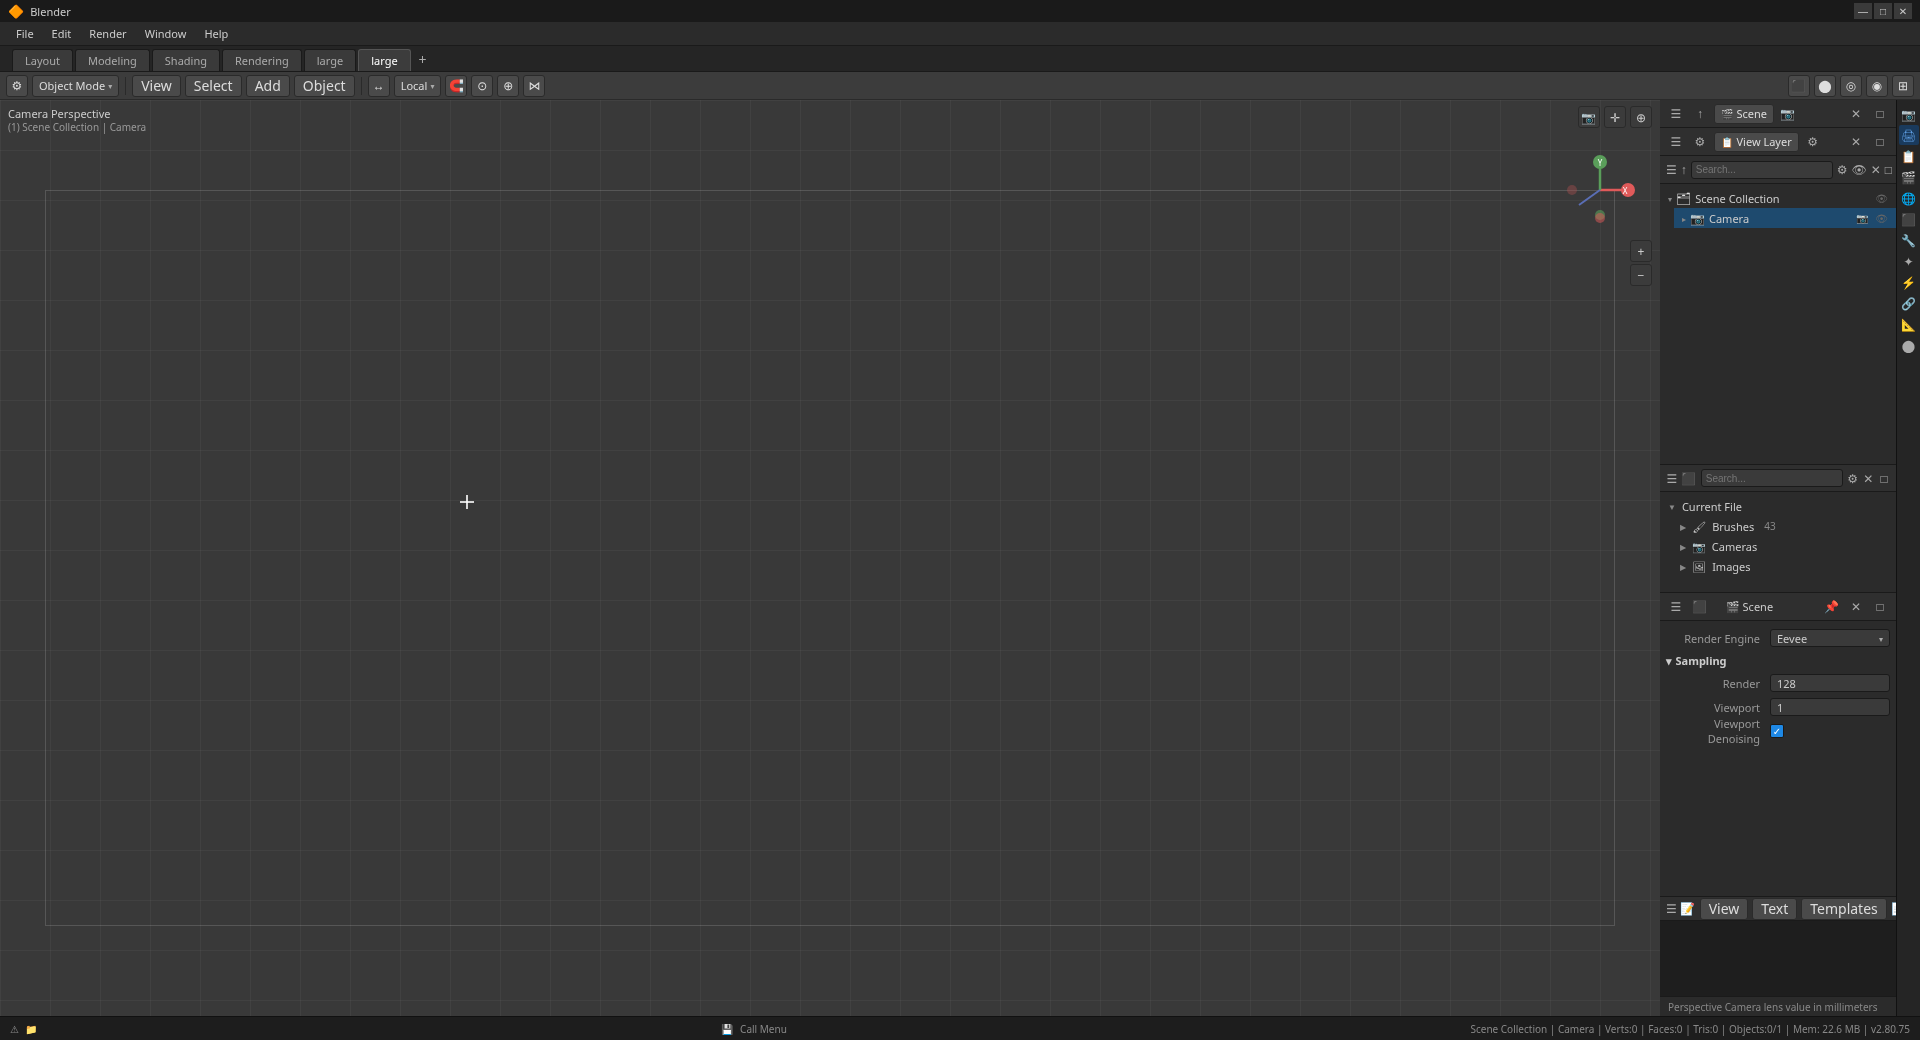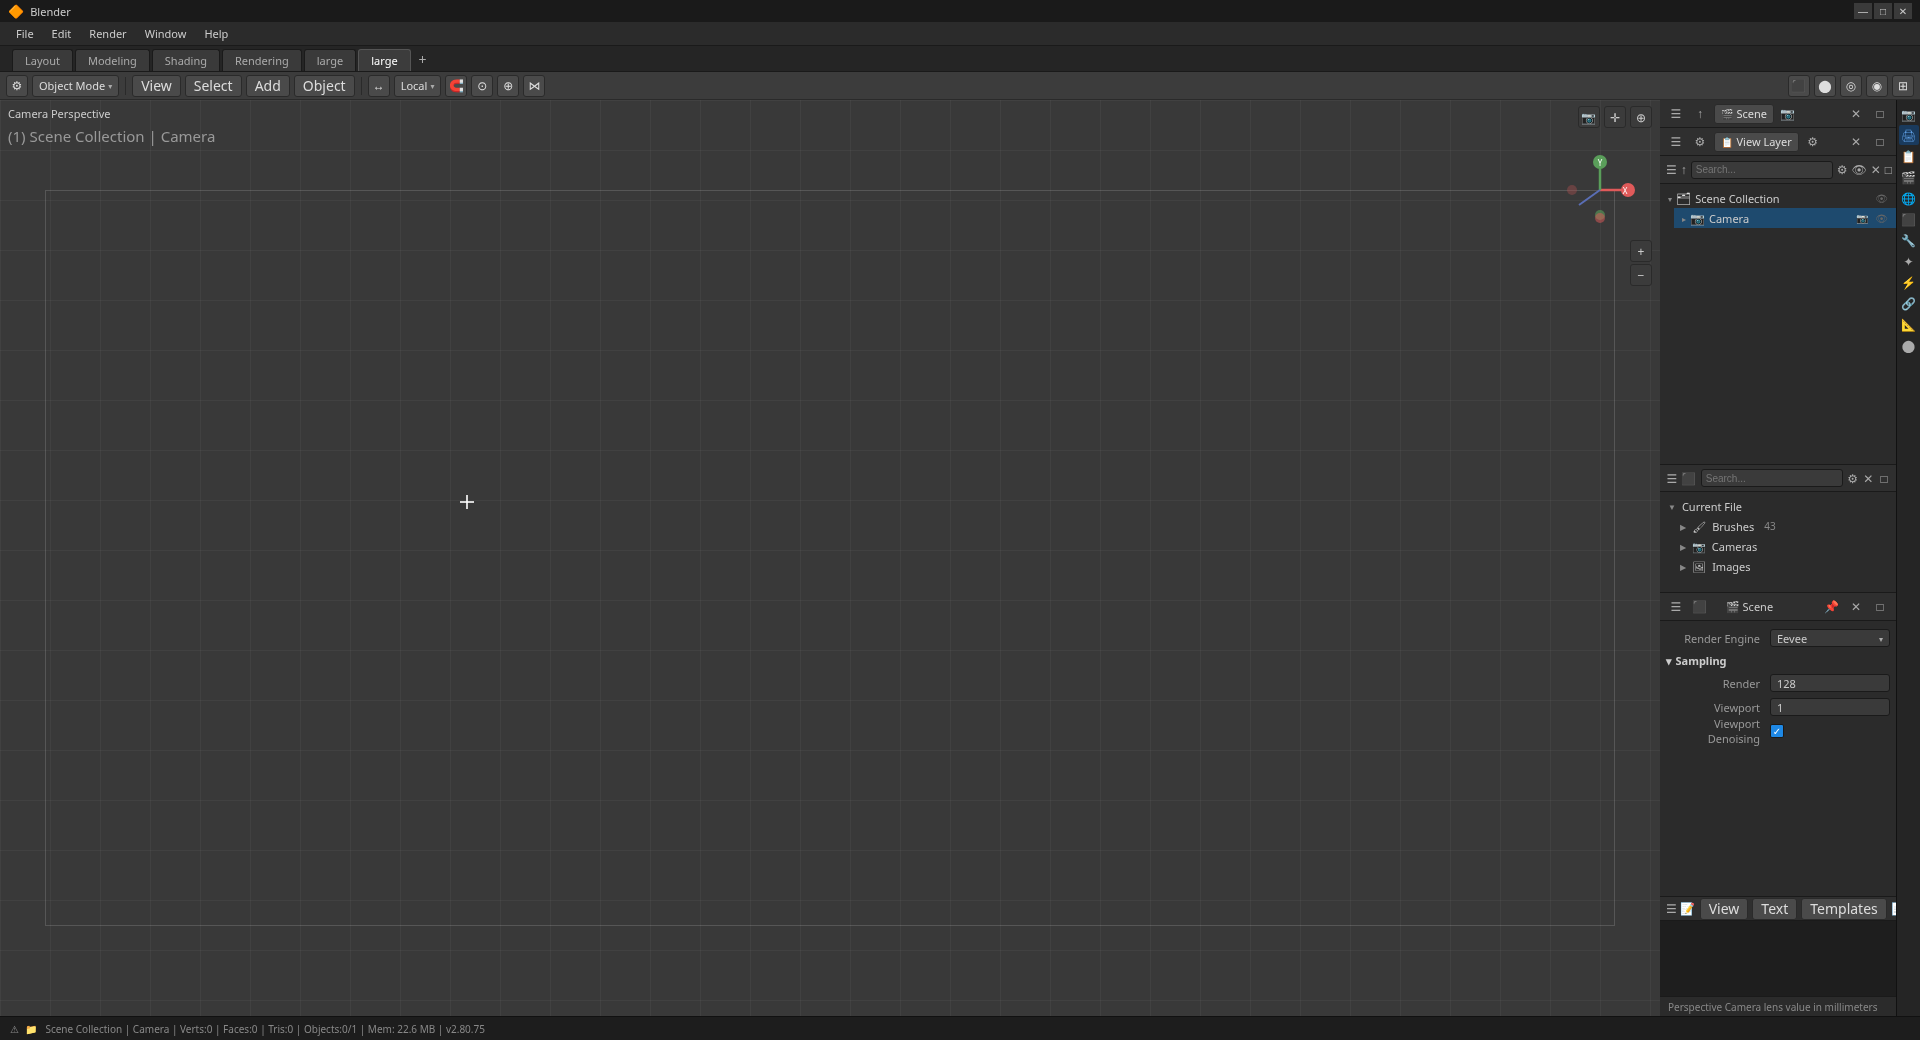--- a/index.html
+++ b/index.html
@@ -195,23 +195,23 @@
     
     #vp-label-top-left {
       position: absolute;
       top: 6px;
       left: 8px;
       font-size: 11px;
       color: #ccc;
     }
     #vp-label-top-left-2 {
       position: absolute;
-      top: 26px;
+      top: 20px;
       left: 8px;
-      font-size: 15px;
+      font-size: 10px;
       color: #999;
     }
 
     
     #vp-top-right {
       position: absolute;
       top: 6px;
       right: 8px;
       display: flex;
       gap: 4px;
@@ -809,16 +809,20 @@
     </div>
 
   </div>
 </div>
 
 <div id="status-bar">
   <div id="status-bar-left">
     <span>⚠</span>
     <span>📁</span>
   </div>
+  <div id="status-bar-center">
+    <span>💾</span>
+    <span style="margin-left:4px;">Call Menu</span>
+  </div>
   <div id="status-bar-right">
     <span>Scene Collection | Camera | Verts:0 | Faces:0 | Tris:0 | Objects:0/1 | Mem: 22.6 MB | v2.80.75</span>
   </div>
 </div>
 
 </body></html>

